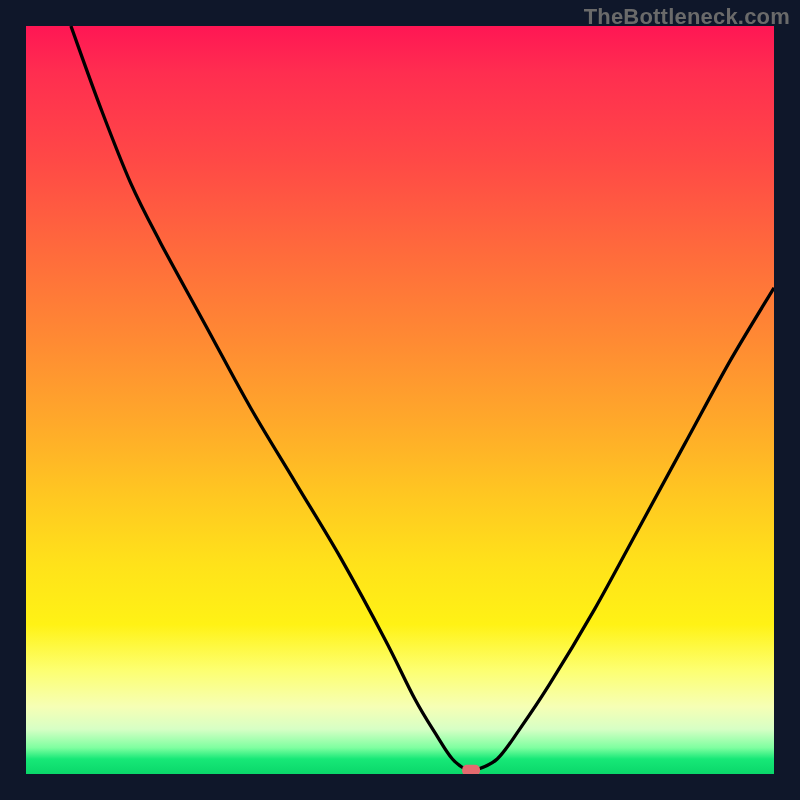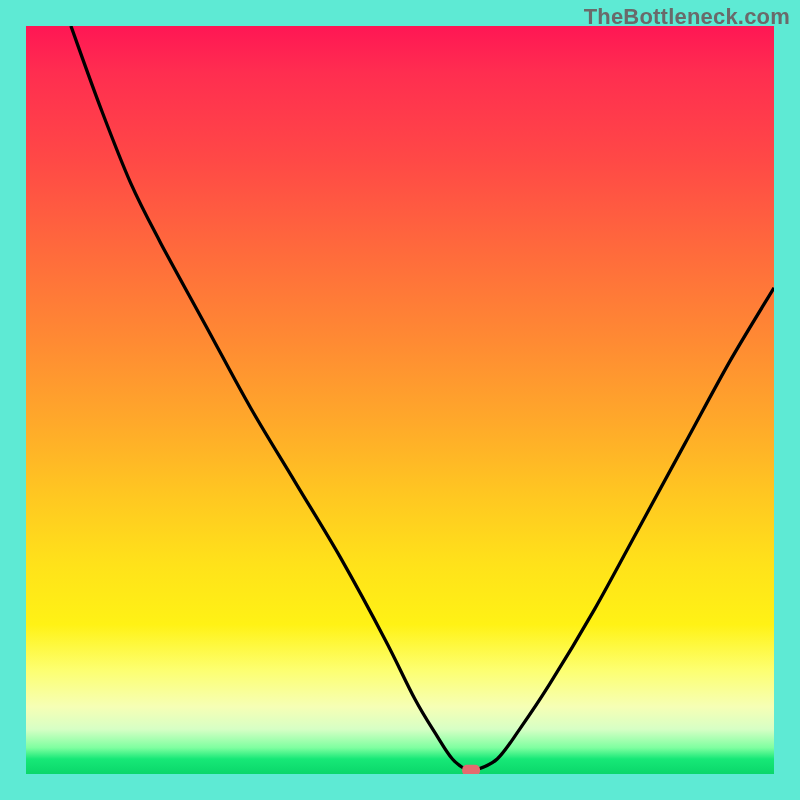--- a/index.html
+++ b/index.html
@@ -8,21 +8,21 @@
     width: 800px;
     height: 800px;
     background: #000;
     overflow: hidden;
     font-family: Arial, Helvetica, sans-serif;
   }
   .frame {
     position: relative;
     width: 800px;
     height: 800px;
-    background: #5eead4;
+    background: #0f172a;
   }
   .watermark {
     position: absolute;
     top: 4px;
     right: 10px;
     color: #6a6a6a;
     font-size: 22px;
     font-weight: 600;
     letter-spacing: 0.2px;
     z-index: 5;

